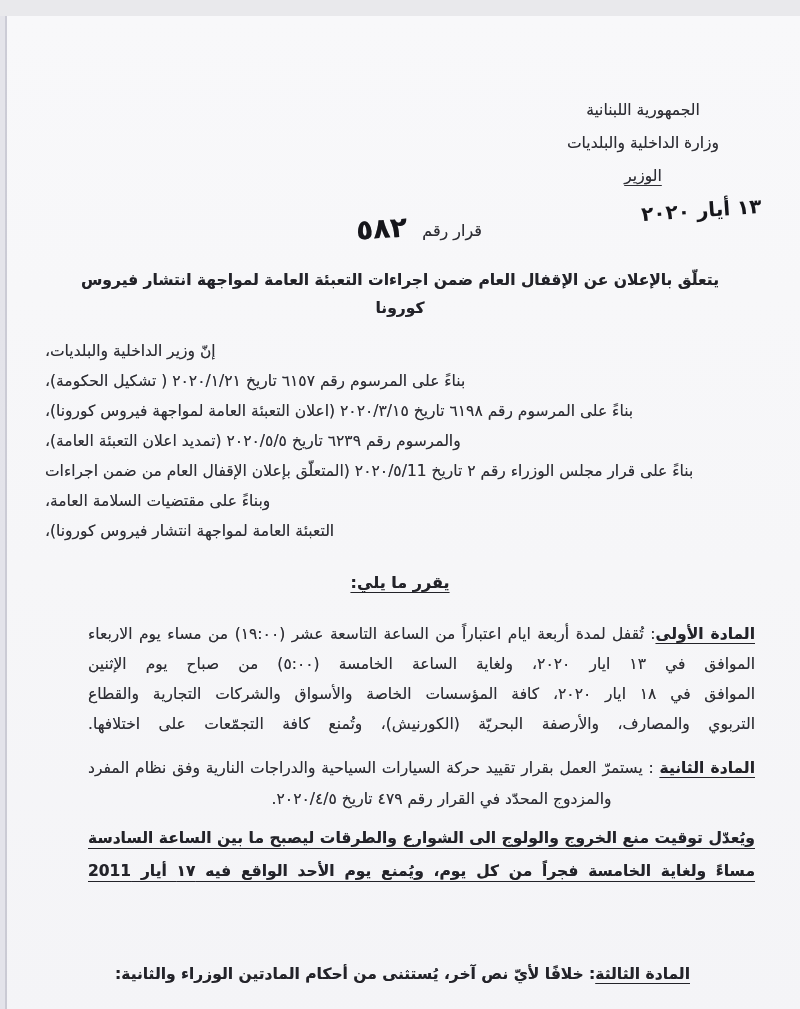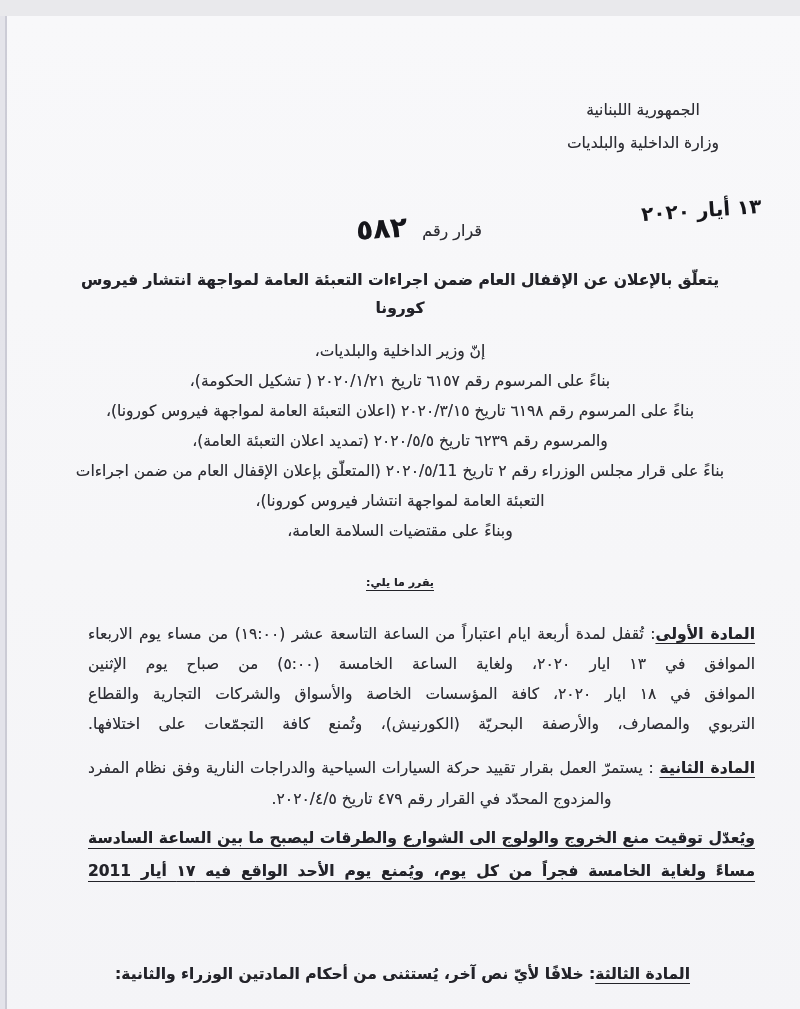--- a/index.html
+++ b/index.html
@@ -43,63 +43,64 @@
   .hw-num{
     display:inline-block; font-size:28px; letter-spacing:18px;
     transform:rotate(-4deg); position:relative; top:2px; margin-right:10px;
   }
   .subject{
     position:absolute; top:250px; left:60px; right:60px;
     text-align:center; font-size:15.5px; line-height:28px;
   }
   .preamble{
     position:absolute; top:320px; right:45px; left:45px;
-    font-size:15.5px; line-height:30px; text-align:center;
+    font-size:15.5px; line-height:30px; text-align:left;
   }
   .decides{
     position:absolute; top:553px; left:0; right:0;
-    text-align:center; font-size:11px; line-height:28px;
+    text-align:center; font-size:16px; line-height:28px;
   }
   .block{ position:absolute; right:45px; left:88px; font-size:15.5px; }
   .a1{ top:603px; line-height:30px; }
   .a2{ top:737px; line-height:31px; }
   .amend{ top:806px; line-height:33px; }
   .a3{ top:944px; line-height:28px; right:110px; left:88px; text-align:right; }
   .just{ text-align:justify; text-align-last:justify; }
   .center{ text-align:center; }
   .shift{ padding-left:40px; }
   .uline{ text-decoration:underline; text-underline-offset:5px; text-decoration-thickness:1px; }
 </style>
 </head>
 <body>
 
 <div class="page">
 
   <div class="letterhead txt">
     <div>الجمهورية اللبنانية</div>
     <div>وزارة الداخلية والبلديات</div>
+    <div><span class="u">الوزير</span></div>
   </div>
 
   <div class="hw hw-date">١٣ أيار ٢٠٢٠</div>
 
   <div class="decree-line txt">
     <span>قرار رقم</span>
     <span class="hw hw-num">٥٨٢</span>
   </div>
 
   <div class="subject b txt">يتعلّق بالإعلان عن الإقفال العام ضمن اجراءات التعبئة العامة لمواجهة انتشار فيروس كورونا</div>
 
   <div class="preamble txt">
     <div>إنّ وزير الداخلية والبلديات،</div>
     <div>بناءً على المرسوم رقم ٦١٥٧ تاريخ ٢٠٢٠/١/٢١ ( تشكيل الحكومة)،</div>
     <div>بناءً على المرسوم رقم ٦١٩٨ تاريخ ٢٠٢٠/٣/١٥ (اعلان التعبئة العامة لمواجهة فيروس كورونا)،</div>
     <div>والمرسوم رقم ٦٢٣٩ تاريخ ٢٠٢٠/٥/٥ (تمديد اعلان التعبئة العامة)،</div>
     <div>بناءً على قرار مجلس الوزراء رقم ٢ تاريخ ٢٠٢٠/٥/11 (المتعلّق بإعلان الإقفال العام من ضمن اجراءات</div>
+    <div>وبناءً على مقتضيات السلامة العامة،</div>
     <div>التعبئة العامة لمواجهة انتشار فيروس كورونا)،</div>
-    <div>وبناءً على مقتضيات السلامة العامة،</div>
   </div>
 
   <div class="decides txt">
     <span class="b u">يقرر ما يلي:</span>
   </div>
 
   <div class="block a1 txt">
     <div class="just">
       <span class="b u">المادة الأولى</span><span>: تُقفل لمدة أربعة ايام اعتباراً من الساعة التاسعة عشر (١٩:٠٠) من مساء يوم الاربعاء</span>
     </div>

